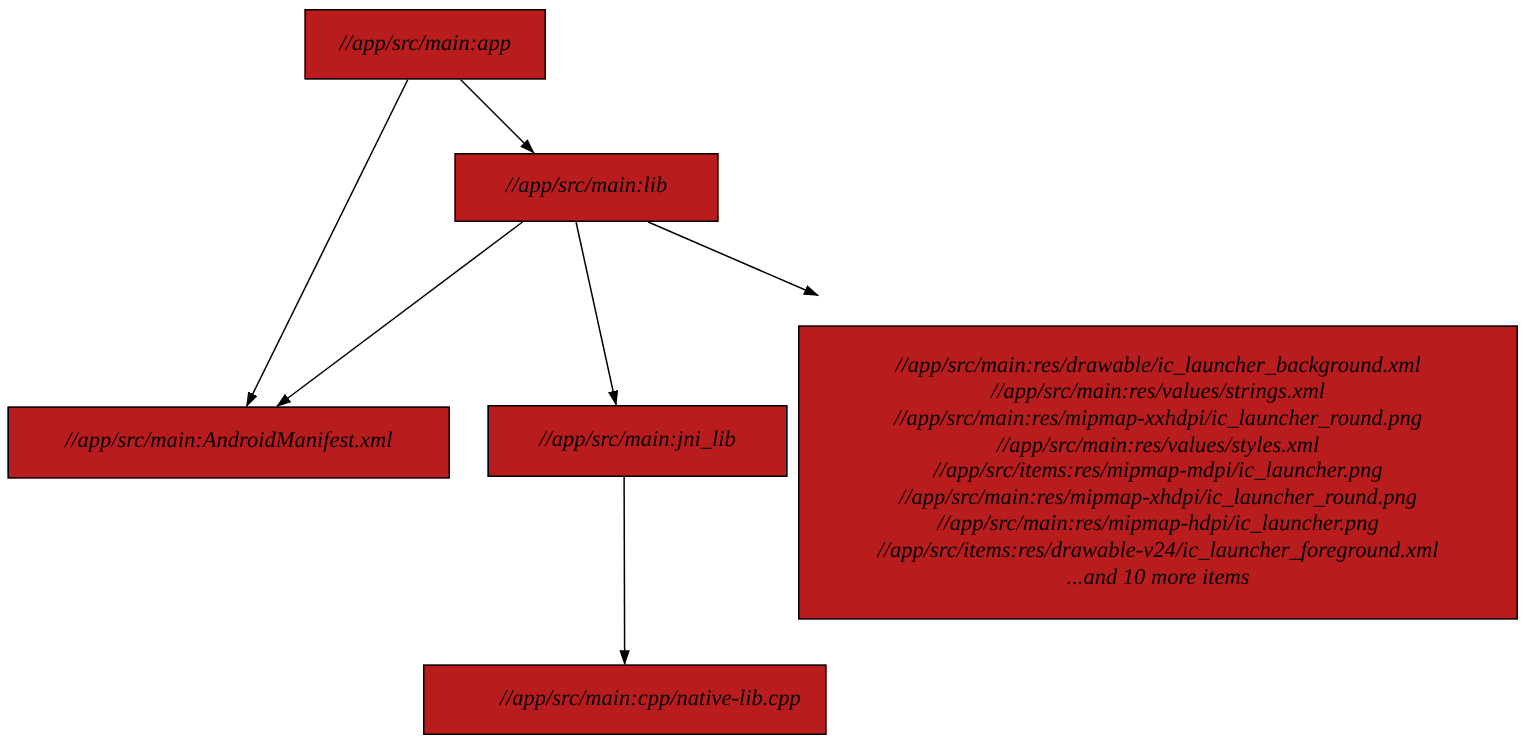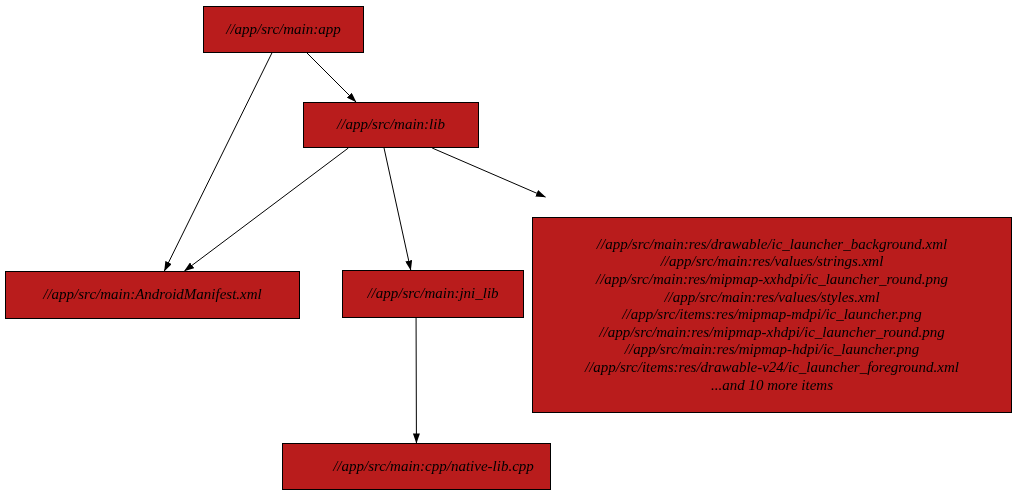--- a/index.html
+++ b/index.html
@@ -35,21 +35,21 @@
     align-items: center;
     text-align: center;
     font-size: 15px;
     line-height: 17.6px;
     white-space: nowrap;
     font-style: italic;
   }
   #node-app        { left: 203px; top: 6px;   width: 161px; height: 47px; }
   #node-lib        { left: 303px; top: 102px; width: 176px; height: 46px; }
   #node-manifest   { left: 5px;   top: 271px; width: 295px; height: 48px; text-align: center; }
-  #node-jni_lib    { left: 342px; top: 270px; width: 182px; height: 48px; }
+  #node-jni_lib    { left: 325px; top: 270px; width: 200px; height: 48px; }
   #node-res_group  { left: 532px; top: 197px; width: 480px; height: 196px; margin-top: 20px; }
   #node-native_cpp { left: 282px; top: 443px; width: 269px; height: 47px; padding-left: 34px; }
 </style>
 </head>
 <body>
 
 <div id="graph">
 
   <svg id="edges-svg" xmlns="http://www.w3.org/2000/svg">
     <defs>

